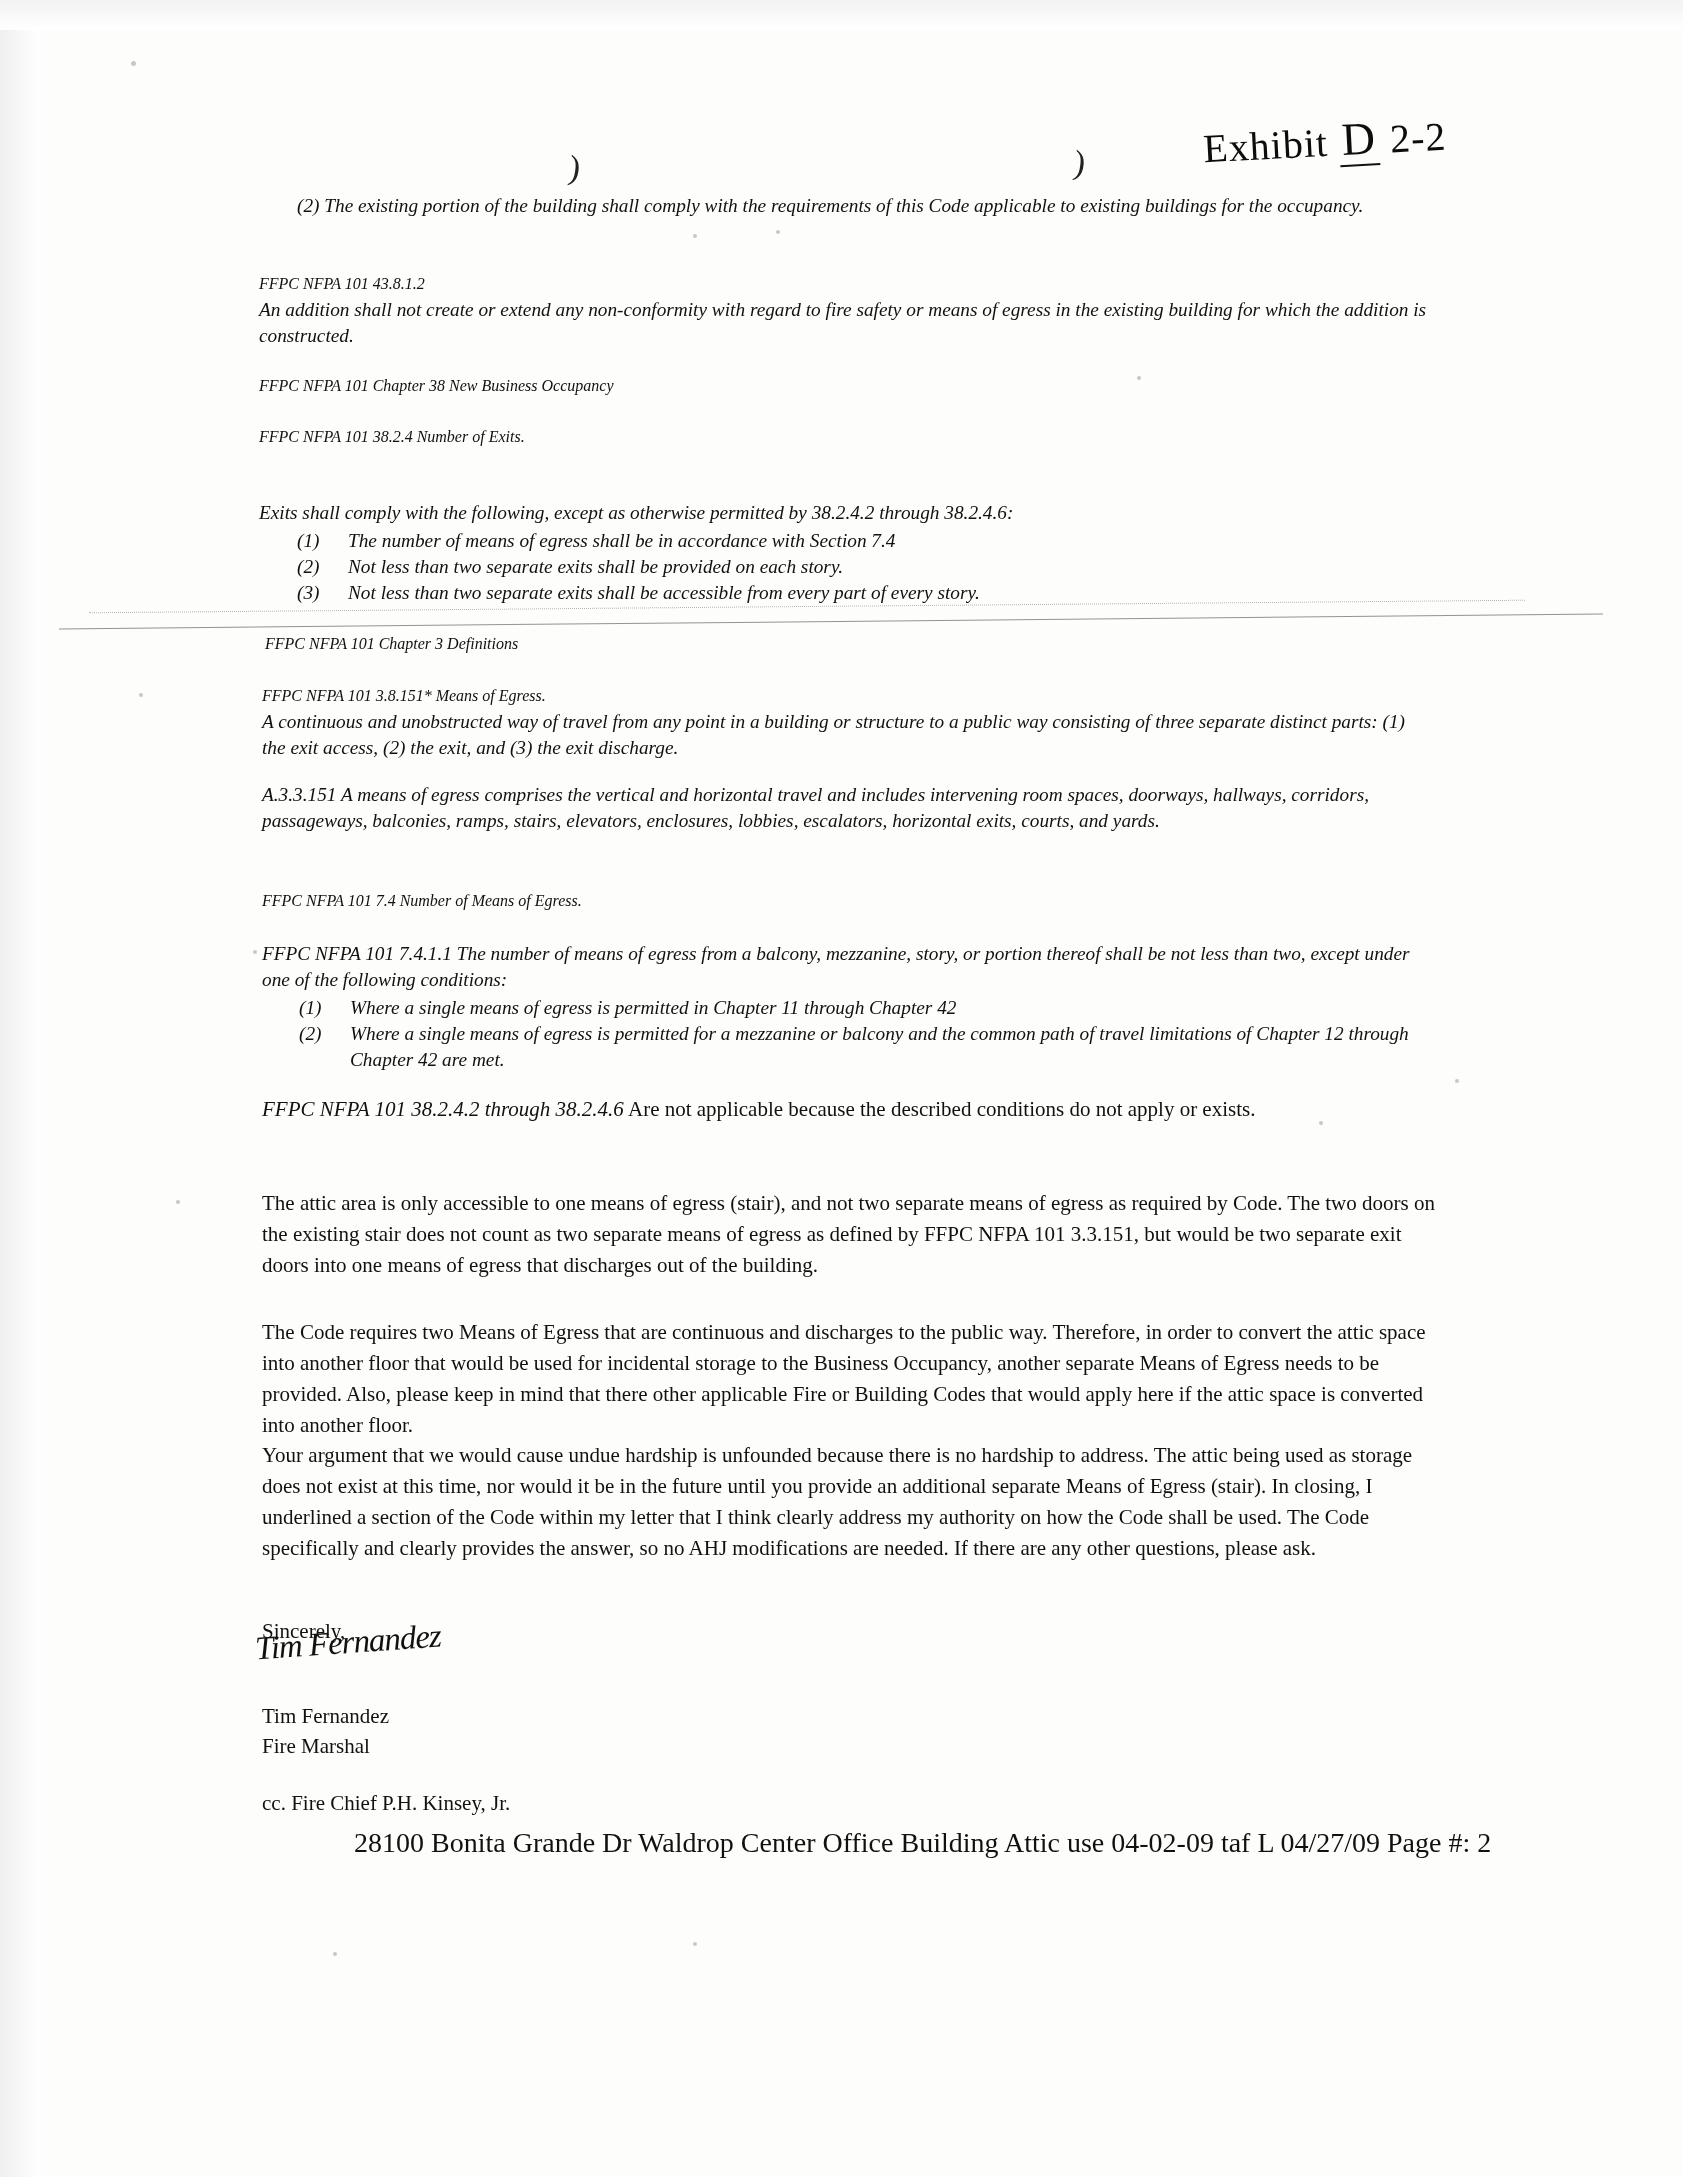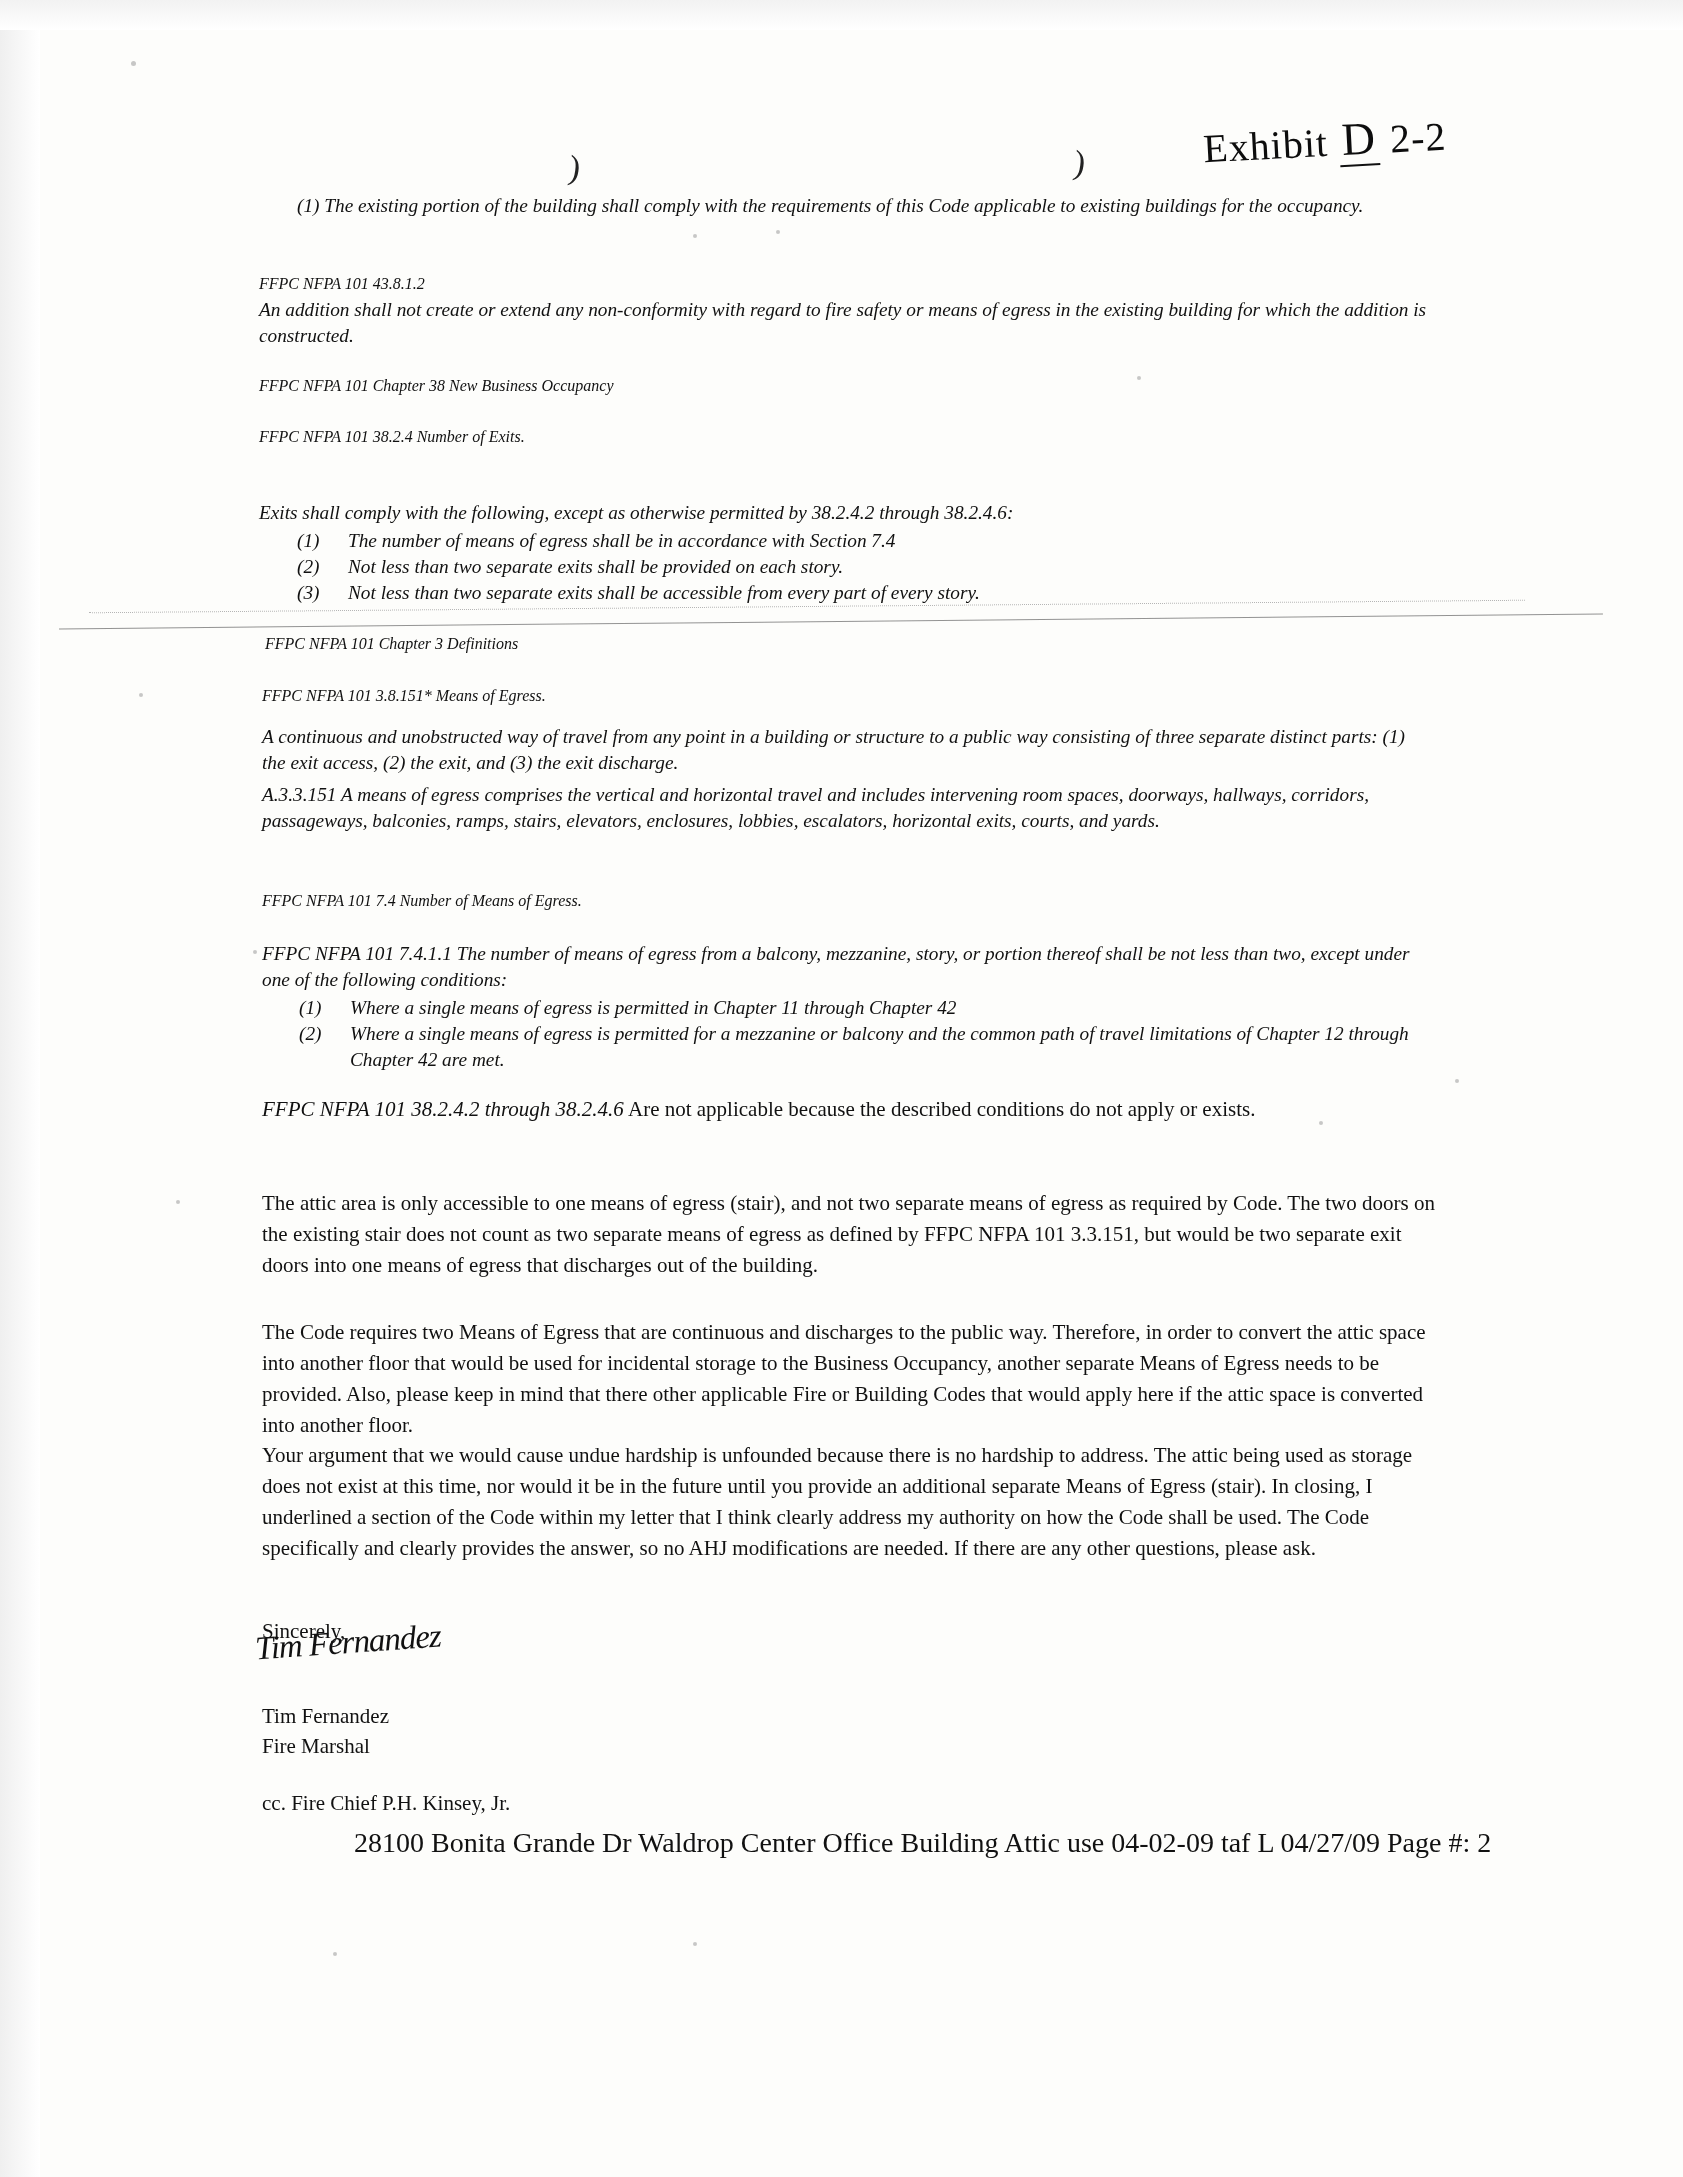--- a/index.html
+++ b/index.html
@@ -177,21 +177,21 @@
 
   <div class="exhibit">
     <span>Exhibit</span>
     <span class="d">D</span>
     <span>2-2</span>
   </div>
 
   <div class="content">
 
     <div class="block ital" style="left:297px;top:193px;width:1137px;text-indent:0;">
-      <span>(1)   The existing portion of the building shall comply with the requirements of this Code applicable to existing buildings for the occupancy.</span>
+      <span>(2)   The existing portion of the building shall comply with the requirements of this Code applicable to existing buildings for the occupancy.</span>
     </div>
 
     <div class="block ital-hd" style="left:259px;top:271px;width:1168px;">
       <span>FFPC NFPA 101  43.8.1.2</span>
     </div>
     <div class="block ital" style="left:259px;top:297px;width:1176px;">
       <span>An addition shall not create or extend any non-conformity with regard to fire safety or means of egress in the existing building for which the addition is constructed.</span>
     </div>
 
     <div class="block ital-hd" style="left:259px;top:373px;width:1168px;">
@@ -221,21 +221,21 @@
       </li>
     </ul>
 
     <div class="block ital-hd" style="left:265px;top:631px;width:1168px;">
       <span>FFPC NFPA 101  Chapter 3 Definitions</span>
     </div>
 
     <div class="block ital-hd" style="left:262px;top:683px;width:1168px;">
       <span>FFPC NFPA 101  3.8.151*  Means of Egress.</span>
     </div>
-    <div class="block ital" style="left:262px;top:724px;width:1168px;">
+    <div class="block ital" style="left:262px;top:709px;width:1168px;">
       <span>A continuous and unobstructed way of travel from any point in a building or structure to a public way consisting of three separate distinct parts:  (1) the exit access,  (2) the exit, and  (3) the exit discharge.</span>
     </div>
 
     <div class="block ital" style="left:262px;top:782px;width:1183px;">
       <span>A.3.3.151   A means of egress comprises the vertical and horizontal travel and includes intervening room spaces, doorways, hallways, corridors, passageways, balconies, ramps, stairs, elevators, enclosures, lobbies, escalators, horizontal exits, courts, and yards.</span>
     </div>
 
     <div class="block ital-hd" style="left:262px;top:888px;width:1168px;">
       <span>FFPC NFPA 101  7.4  Number of Means of Egress.</span>
     </div>

